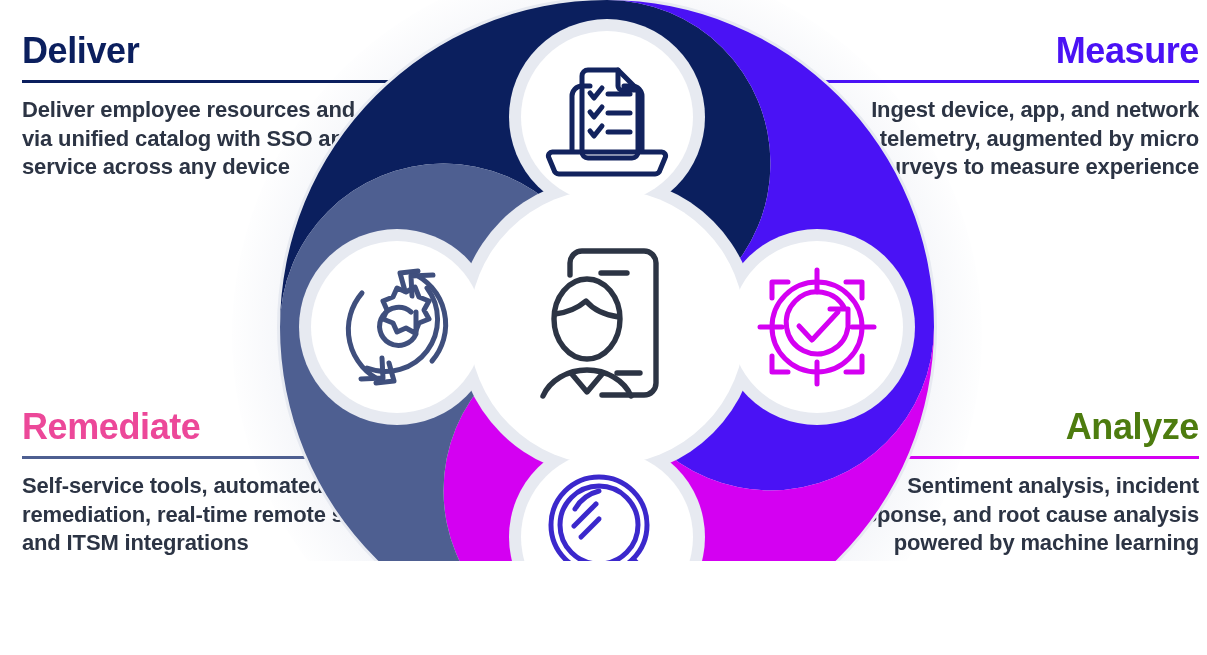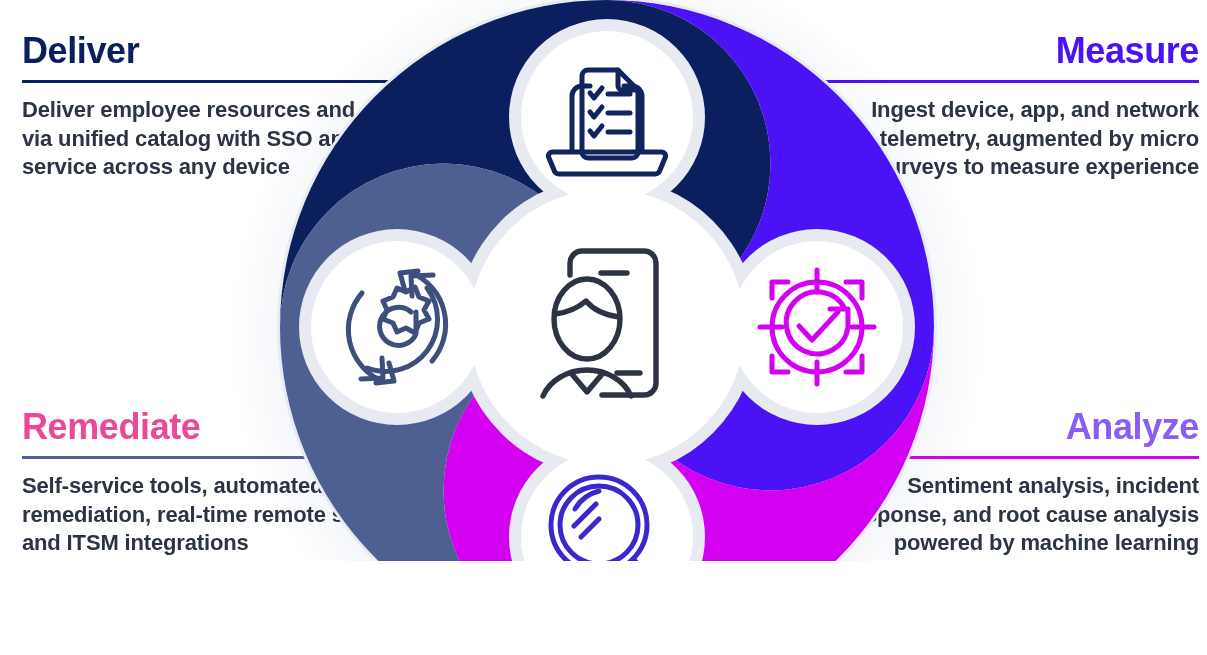--- a/index.html
+++ b/index.html
@@ -99,21 +99,21 @@
     <p class="body">Ingest device, app, and network telemetry, augmented by micro surveys to measure experience</p>
   </div>
 
   <div class="block left bl">
     <h2 class="heading" style="color:#ec4899">Remediate</h2>
     <hr class="rule" style="background:#4e5f91">
     <p class="body">Self-service tools, automated remediation, real-time remote support and ITSM integrations</p>
   </div>
 
   <div class="block right br">
-    <h2 class="heading" style="color:#8b5cf6">Analyze</h2>
+    <h2 class="heading" style="color:#4d7c0f">Analyze</h2>
     <hr class="rule" style="background:#d400f2">
     <p class="body">Sentiment analysis, incident response, and root cause analysis powered by machine learning</p>
   </div>
 
   <div class="wheel">
     <svg viewBox="0 0 670 670" xmlns="http://www.w3.org/2000/svg">
       <defs>
 
         <mask id="m-deliver">
           <rect x="0" y="0" width="670" height="670" fill="#fff"></rect>

